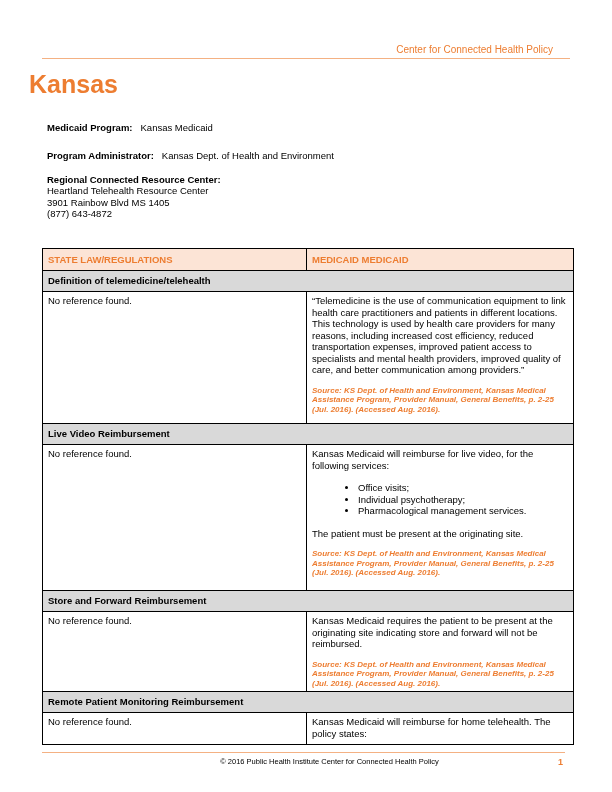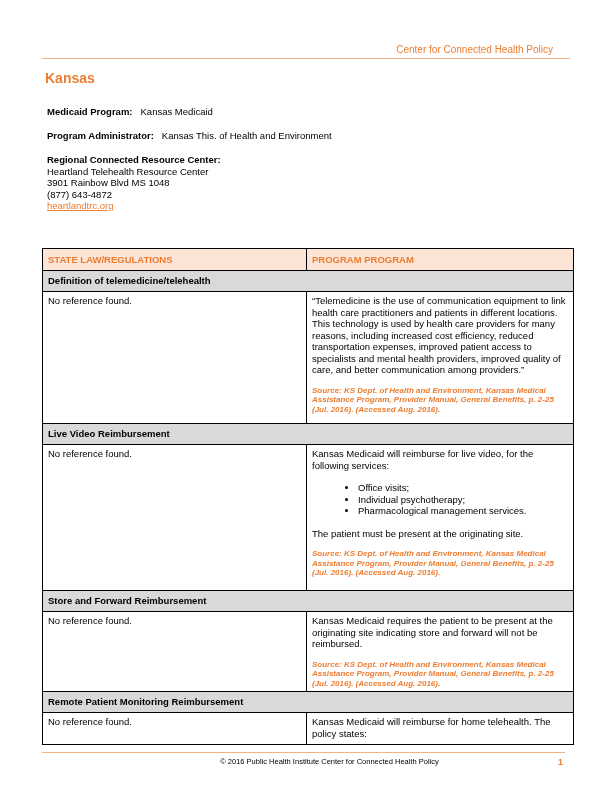--- a/index.html
+++ b/index.html
@@ -32,35 +32,35 @@
   .header-rule {
     position: absolute;
     top: 58px;
     left: 42px;
     width: 528px;
     border-top: 1.5px solid var(--accent-light);
   }
   .title {
     position: absolute;
     top: 70px;
-    left: 45px;
+    left: 29px;
     margin: 0;
-    font-size: 14px;
+    font-size: 25px;
     font-weight: bold;
     color: var(--accent);
   }
   .info {
     position: absolute;
     top: 106px;
     left: 47px;
     width: 480px;
     line-height: 11.5px;
   }
   .info p { margin: 0; }
-  .info .info-line { margin-bottom: 12.5px; }
+  .info .info-line { margin-bottom: 12.5px; margin-top: 16px; }
   .b { font-weight: bold; }
   .label-gap { margin-left: 8px; }
   .link {
     color: var(--accent);
     text-decoration: underline;
     cursor: pointer;
   }
   table.policy {
     position: absolute;
     top: 248px;
@@ -143,36 +143,35 @@
 
   <div class="brand">Center for Connected Health Policy</div>
   <div class="header-rule"></div>
   <h1 class="title">Kansas</h1>
 
   <div class="info">
     <p class="info-line">
       <span class="b">Medicaid Program:</span><span class="label-gap">Kansas Medicaid</span>
     </p>
     <p class="info-line">
-      <span class="b">Program Administrator:</span><span class="label-gap">Kansas This. of Health and Environment</span>
+      <span class="b">Program Administrator:</span><span class="label-gap">Kansas Dept. of Health and Environment</span>
     </p>
     <div>
       <p class="b">Regional Connected Resource Center:</p>
       <p>Heartland Telehealth Resource Center</p>
-      <p>3901 Rainbow Blvd MS 1048</p>
+      <p>3901 Rainbow Blvd MS 1405</p>
       <p>(877) 643-4872</p>
-      <p><a class="link">heartlandtrc.org</a></p>
     </div>
   </div>
 
   <table class="policy">
     <tbody>
         <tr>
       <th class="col-left">STATE LAW/REGULATIONS</th>
-      <th>PROGRAM PROGRAM</th>
+      <th>MEDICAID MEDICAID</th>
     </tr>
 
     <tr class="section">
       <td colspan="2">Definition of telemedicine/telehealth</td>
     </tr>
     <tr class="r1">
       <td class="col-left">No reference found.</td>
       <td>
         <p>“Telemedicine is the use of communication equipment to link health care practitioners and patients in different locations. This technology is used by health care providers for many reasons, including increased cost efficiency, reduced transportation expenses, improved patient access to specialists and mental health providers, improved quality of care, and better communication among providers.”</p>
         <p class="source">Source: KS Dept. of Health and Environment, Kansas Medical Assistance Program, Provider Manual, General Benefits, p. 2-25 (Jul. 2016). (Accessed Aug. 2016).</p>

